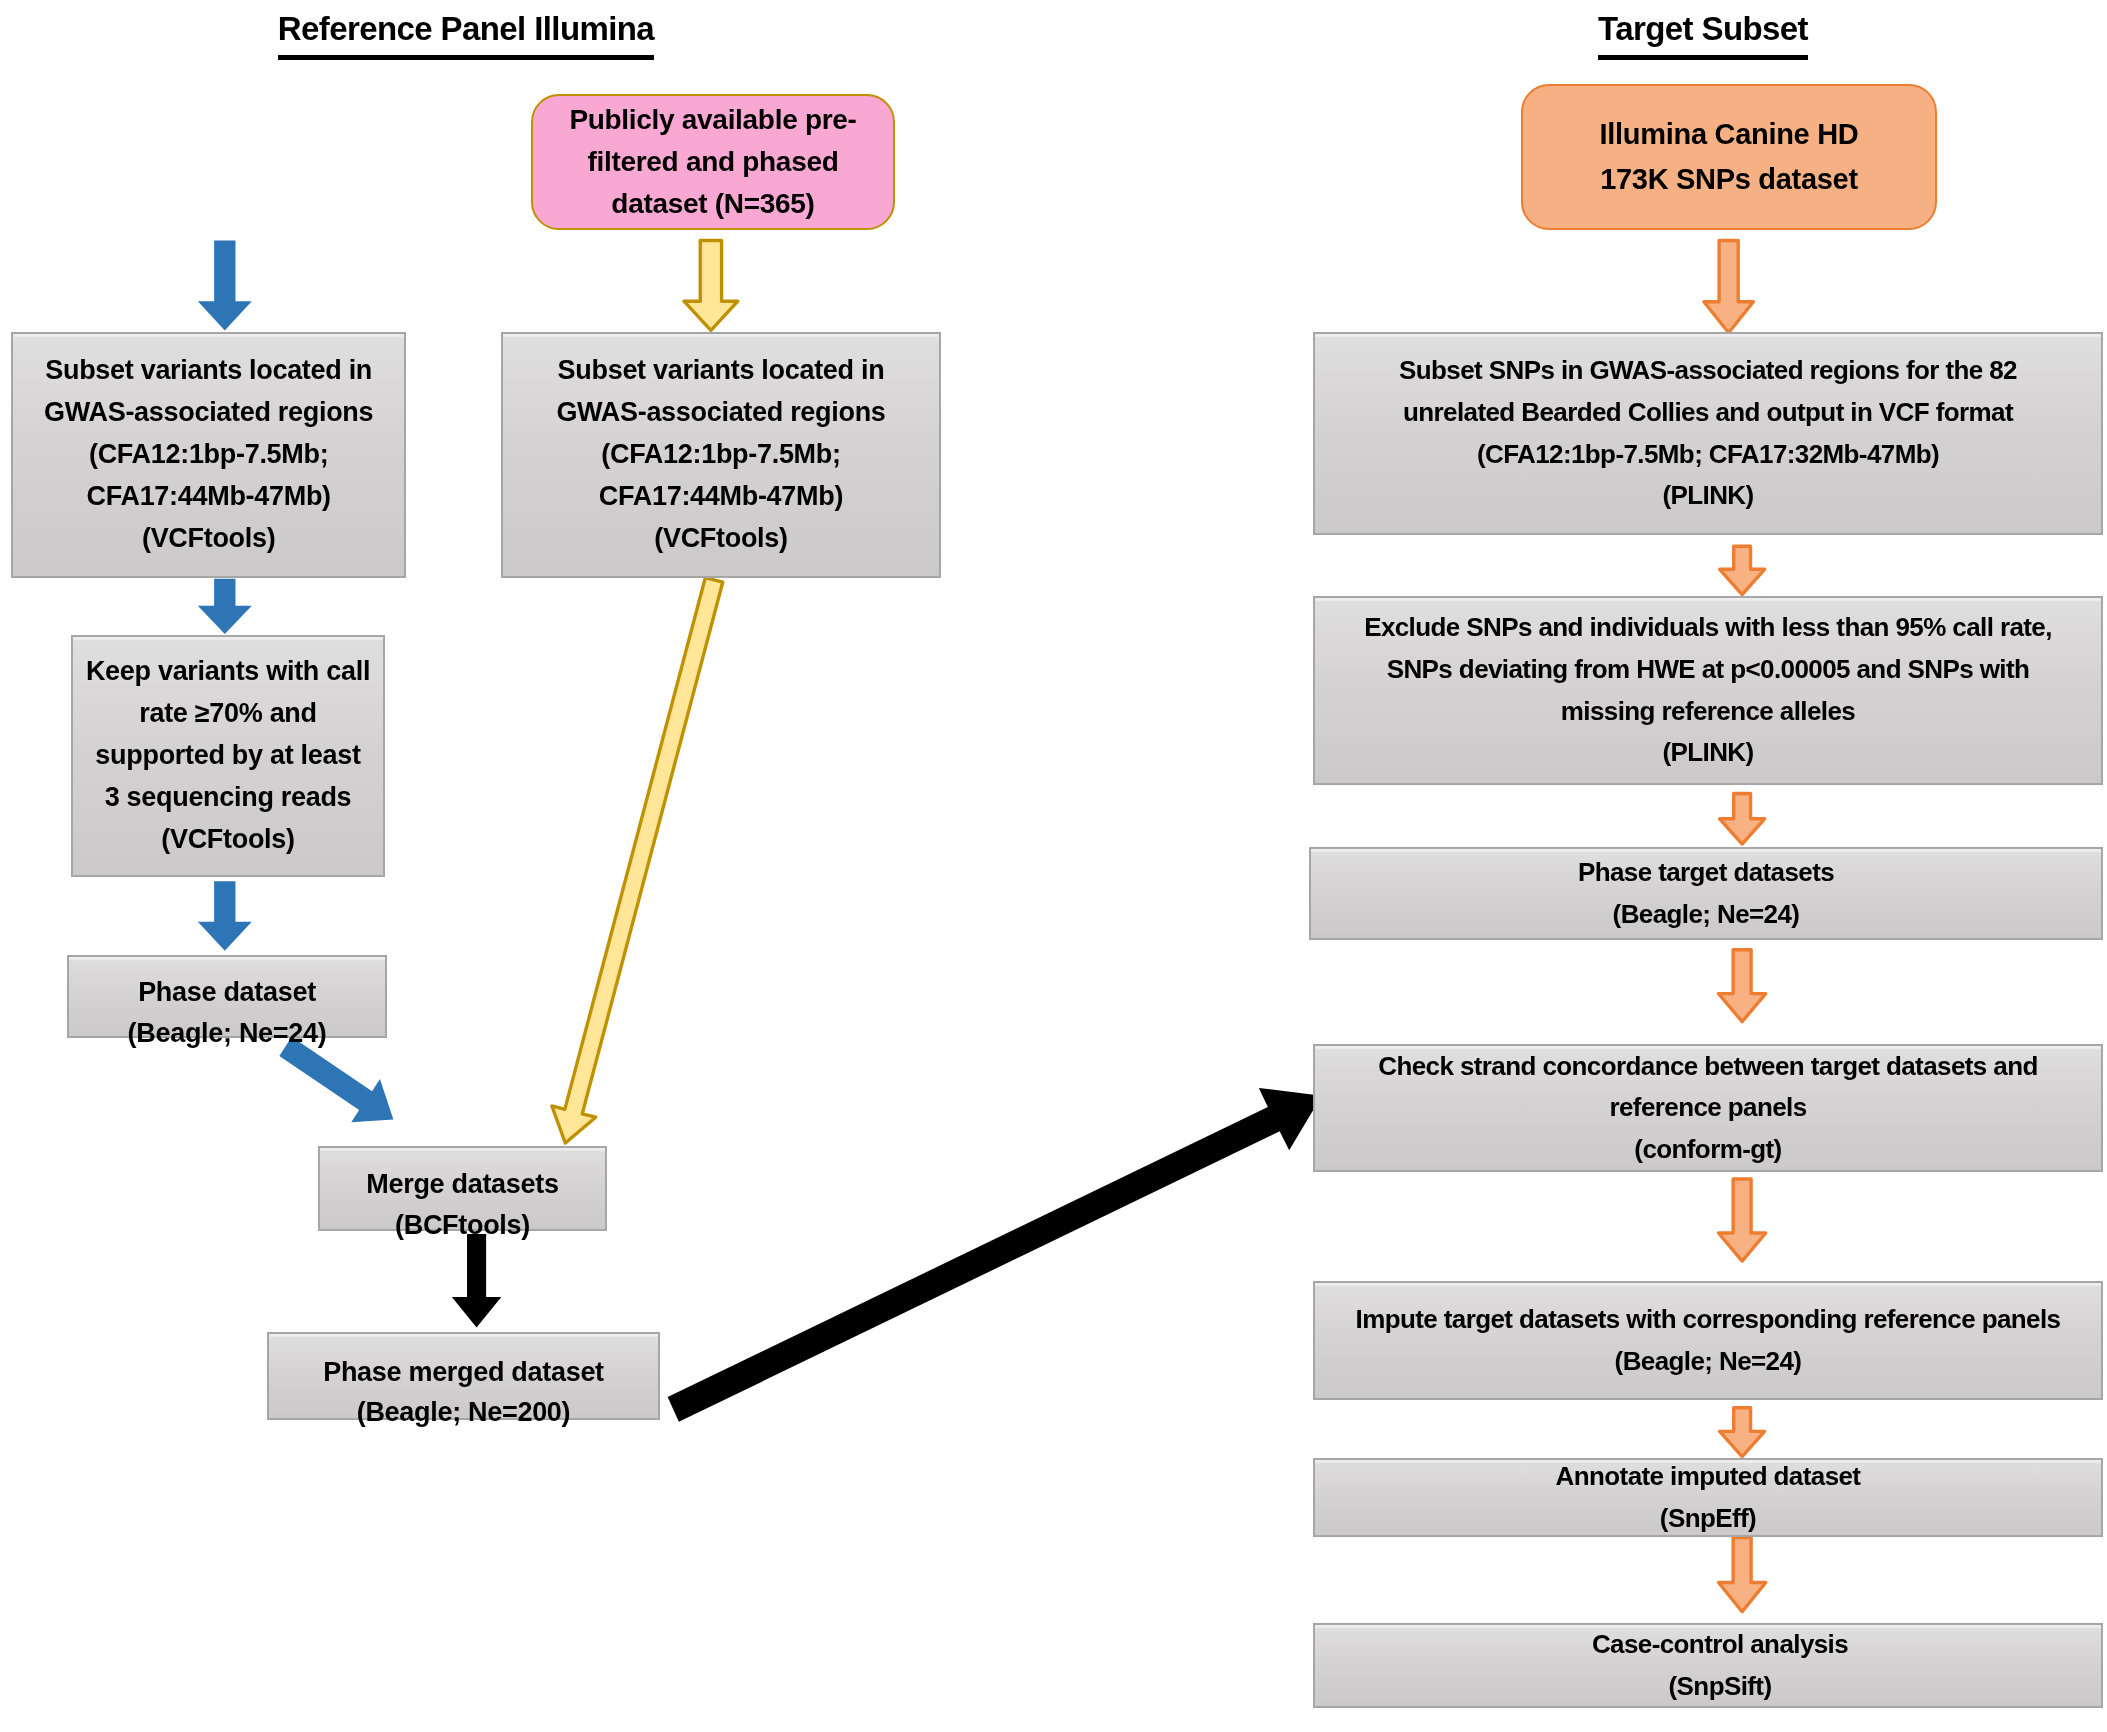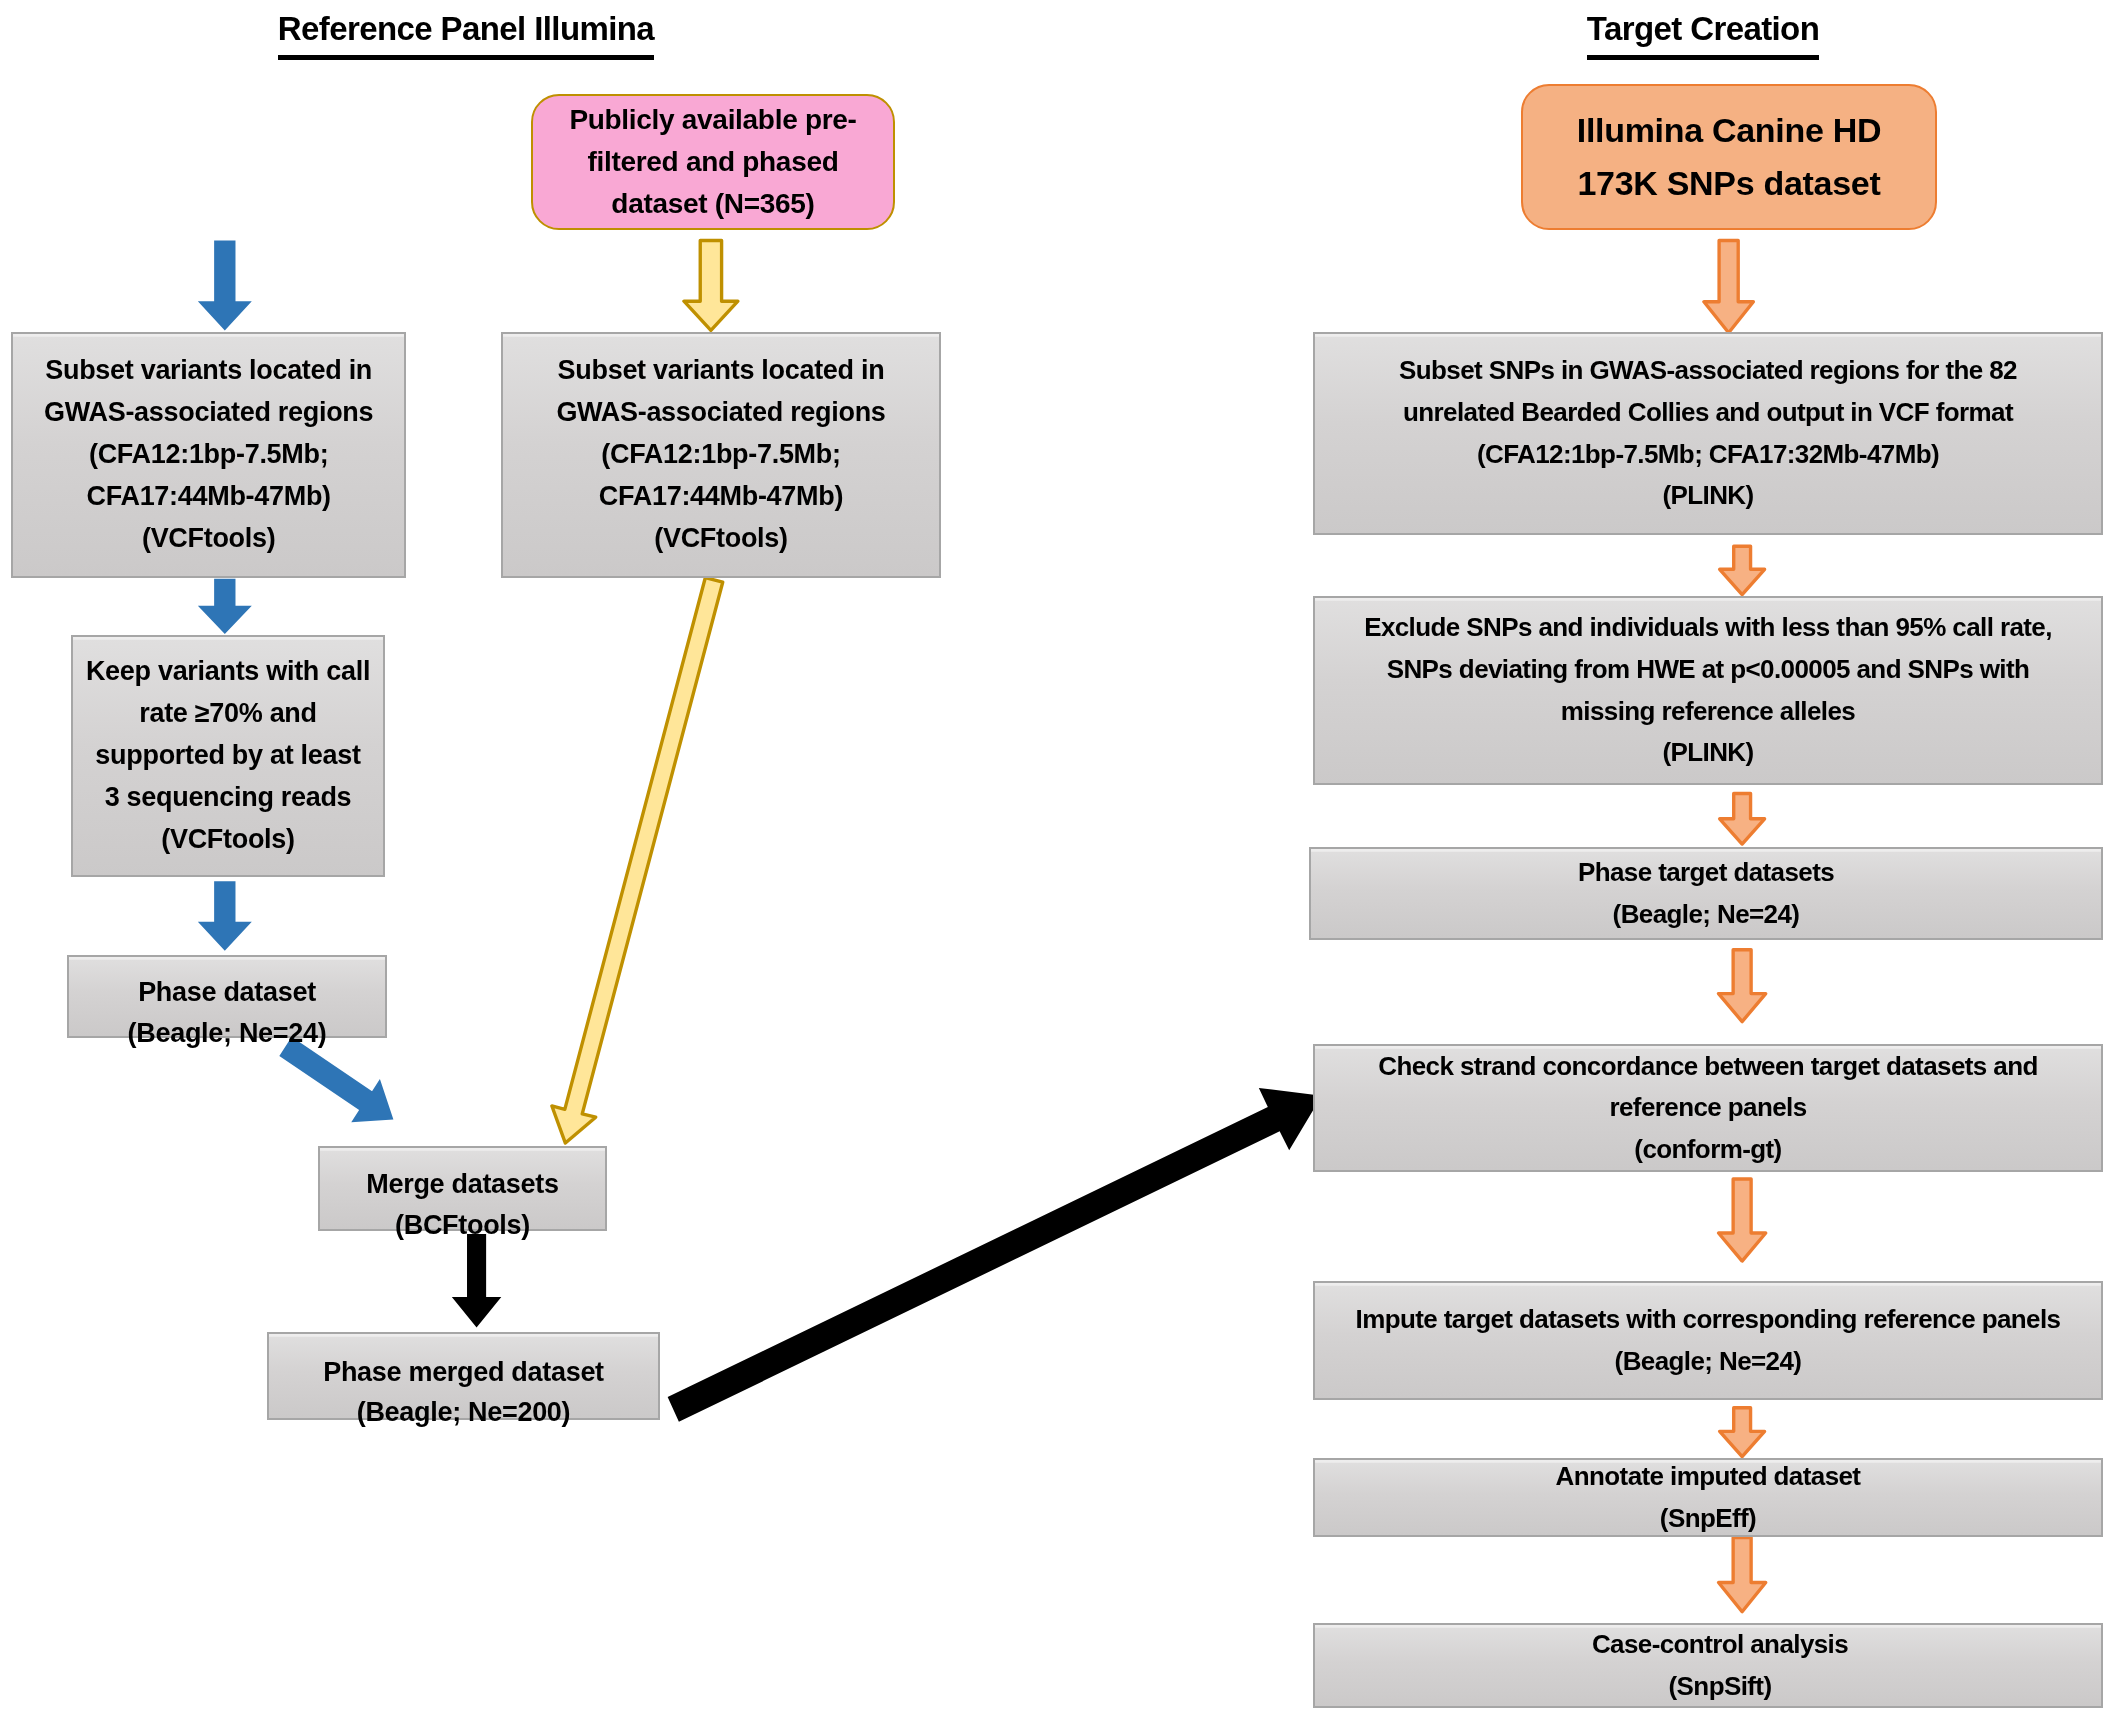--- a/index.html
+++ b/index.html
@@ -38,21 +38,21 @@
     border: 2.8px solid #a6a6a6;
     box-shadow: inset 0 2.8px 0 rgba(255,255,255,0.45);
   }
   .rounded { border-radius: 28px; }
   .blue   { background: #8FAADC; border: 2.8px solid #2E75B6; }
   .yellow { background: #f9a8d4; border: 2.8px solid #BF9000; }
   .orange { background: #F5B183; border: 2.8px solid #ED7D31; }
 
   .fs-blue   { font-size: 30px; line-height: 1.5; }
   .fs-yellow { font-size: 28px; line-height: 1.5; }
-  .fs-orange { font-size: 34px; line-height: 1.55; }
+  .fs-orange { font-size: 29px; line-height: 1.55; }
   .fs-gray-l { font-size: 27px; line-height: 1.55; }
   .fs-gray-s { font-size: 27px; line-height: 1.5; margin-top: 32px; }
   .fs-gray-r { font-size: 26px; line-height: 1.6; letter-spacing: -0.6px; }
 
   svg.overlay {
     position: absolute;
     left: 0; top: 0;
     width: 2108px; height: 1732px;
     pointer-events: none;
   }
@@ -63,21 +63,21 @@
 </style>
 </head>
 <body>
 
 <div id="canvas">
 
   <div class="title" style="left:129px; top:10px; width:674px;">
     <span class="u">Reference Panel Illumina</span>
   </div>
   <div class="title" style="left:1366px; top:10px; width:674px;">
-    <span class="u">Target Creation</span>
+    <span class="u">Target Subset</span>
   </div>
 
   <svg class="overlay" viewBox="0 0 3751 3082">
 
     <polygon class="arrow-blue" points="381,428 419,428 419,536 448,536 400,588 352,536 381,536"></polygon>
     <polygon class="arrow-blue" points="381,1030 419,1030 419,1078 448,1078 400,1128 352,1078 381,1078"></polygon>
     <polygon class="arrow-blue" points="381,1568 419,1568 419,1640 448,1640 400,1692 352,1640 381,1640"></polygon>
     <polygon class="arrow-blue" points="497,1879 519,1845 662,1942 676,1920 700,1992 625,1997 639,1975"></polygon>
 
     <polygon class="arrow-yellow" points="1246,428 1284,428 1284,536 1313,536 1265,588 1217,536 1246,536"></polygon>

